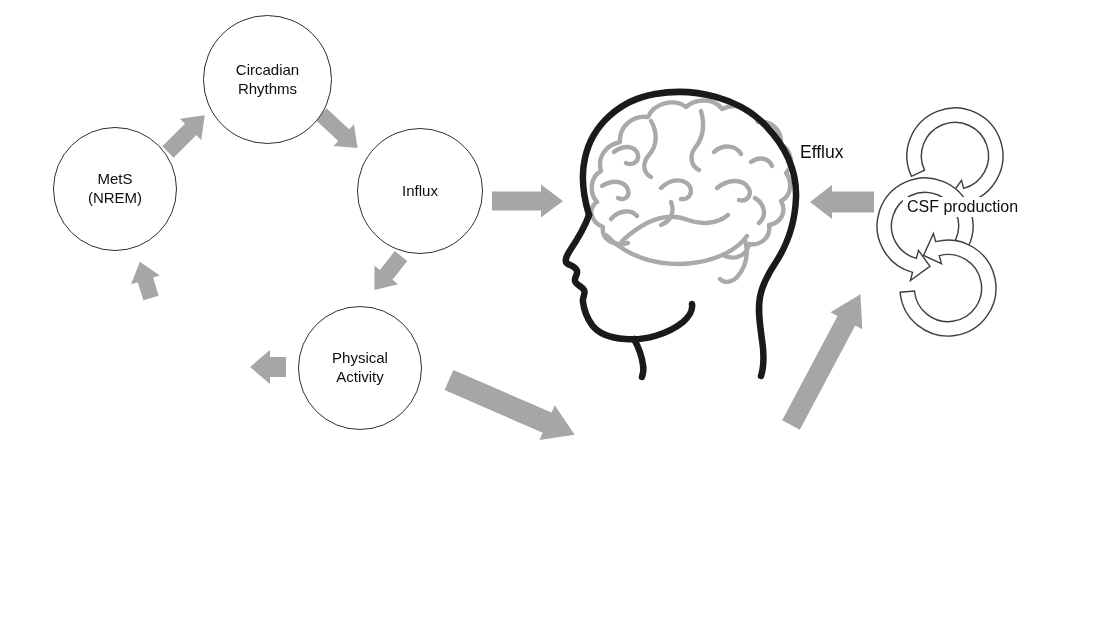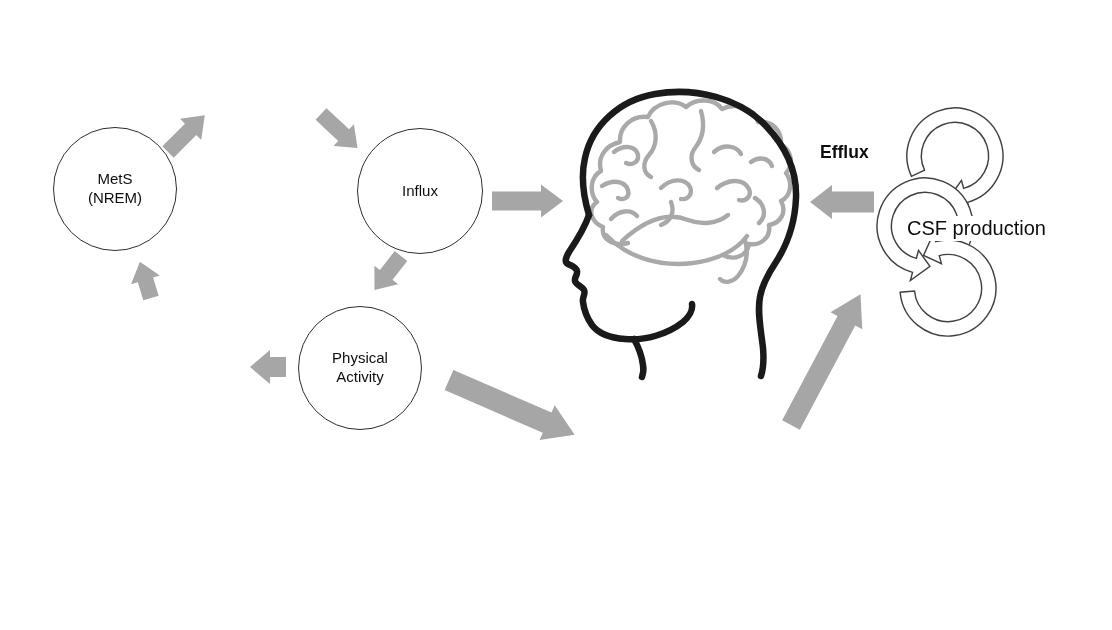--- a/index.html
+++ b/index.html
@@ -13,22 +13,22 @@
     display:flex;align-items:center;justify-content:center;text-align:center;
     white-space:pre-line;font-size:15px;line-height:1.24;
   }
   .node-sleep{left:53px;top:127px;width:122px;height:122px;}
   .node-circadian{left:203px;top:15px;width:127px;height:127px;}
   .node-influx{left:357px;top:128px;width:124px;height:124px;}
   .node-physical{left:298px;top:306px;width:122px;height:122px;}
   .node-ans{left:112px;top:307px;width:128px;height:128px;font-size:14.5px;}
   .node-respiratory{left:580px;top:406px;width:206px;height:113px;}
   .float-label{position:absolute;z-index:2;}
-  .efflux-label{left:820px;top:142px;font-size:17.5px;font-weight:bold;}
-  .csf-label{left:903px;top:216px;font-size:20px;background:#fff;padding:1px 4px;}
+  .efflux-label{left:800px;top:142px;font-size:17.5px;font-weight:normal;}
+  .csf-label{left:903px;top:197px;font-size:16px;background:#fff;padding:1px 4px;}
 </style>
 </head>
 <body>
 
 <div id="canvas">
 
   <svg id="vector-layer" width="1112" height="630" viewBox="0 0 1112 630">
 
     <g stroke="none" fill="#a6a6a6">
       <path transform="translate(168,152) rotate(-45)" d="M0,-8 L32,-8 L32,-15 L52,0 L32,15 L32,8 L0,8 Z"></path>
@@ -80,20 +80,22 @@
 
     <g fill="#ffffff" stroke-width="1.2" stroke-linejoin="miter" stroke="#404040">
       <path transform="translate(955,156) scale(1.2) translate(-50,-50)" d="M13.7,66.9 A40,40 0 1 1 60.4,88.6 L62.2,95.4 L45.9,83.7 L55.4,70.3 L57.2,77 A28,28 0 1 0 24.6,61.8 Z"></path>
       <path transform="translate(925,226) scale(-1.2,1.2) translate(-50,-50)" d="M13.7,66.9 A40,40 0 1 1 60.4,88.6 L62.2,95.4 L45.9,83.7 L55.4,70.3 L57.2,77 A28,28 0 1 0 24.6,61.8 Z"></path>
       <path transform="translate(948,288) scale(-1.2,1.2) rotate(210) translate(-50,-50)" d="M13.7,66.9 A40,40 0 1 1 60.4,88.6 L62.2,95.4 L45.9,83.7 L55.4,70.3 L57.2,77 A28,28 0 1 0 24.6,61.8 Z"></path>
     </g>
   </svg>
 
   <div class="node node-sleep">MetS
 (NREM)</div>
+  <div class="node node-circadian">Circadian
+Rhythms</div>
   <div class="node node-physical">Physical
 Activity</div>
   <div class="node node-influx">Influx</div>
 
   <div class="float-label efflux-label">Efflux</div>
   <div class="float-label csf-label">CSF production</div>
 
 </div>
 
 </body></html>

